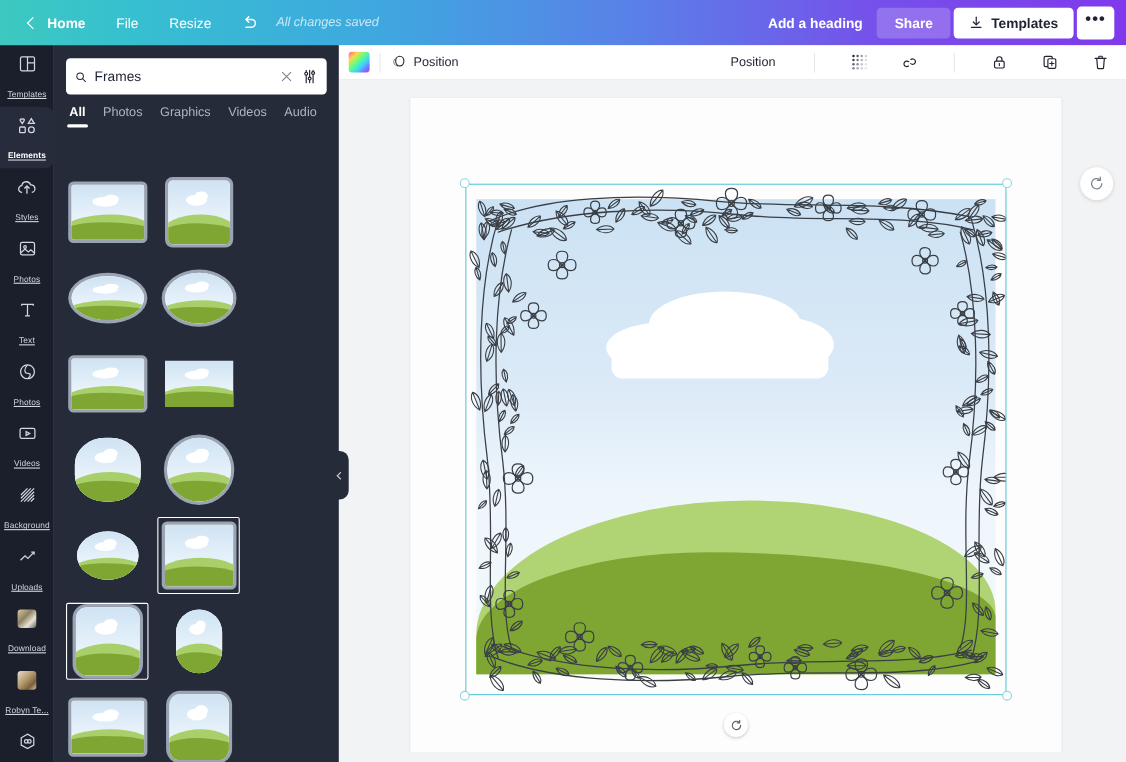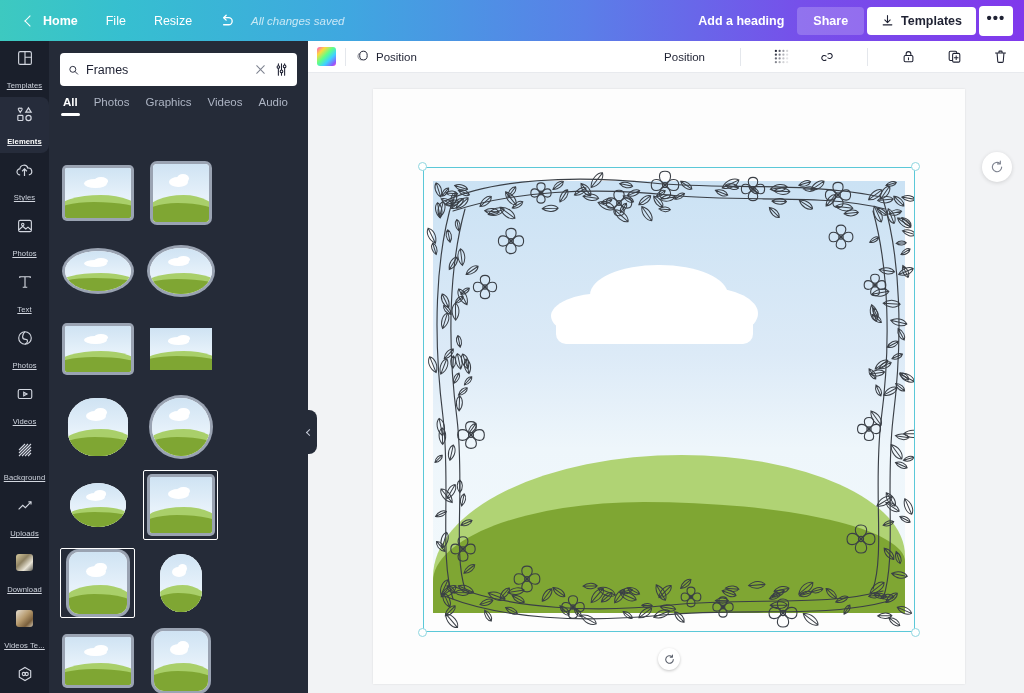--- a/index.html
+++ b/index.html
@@ -312,21 +312,21 @@
       <div class="rail-item">
         <span class="rail-ico">
           <div class="thumb-ico" style="background:linear-gradient(135deg,#d8cba0 0%,#8e8263 40%,#e9e4d6 70%,#5a5a52 100%)"></div>
         </span>
      <span class="rail-label">Download</span>
       </div>
       <div class="rail-item">
         <span class="rail-ico">
           <div class="thumb-ico" style="background:linear-gradient(135deg,#e5ddd0 0%,#b69a6e 45%,#7a5f3c 75%,#cfc3ae 100%)"></div>
         </span>
-     <span class="rail-label">Videos Te...</span>
+     <span class="rail-label">Robyn Te...</span>
       </div>
       <div class="rail-item">
         <span class="rail-ico">
           <svg width="18" height="18" viewBox="0 0 24 24">
             <path d="M12 3.2l7.6 4.4v8.8L12 20.8 4.4 16.4V7.6z" stroke="#d3d7e0" stroke-width="1.5" fill="none"></path>
             <circle cx="10.4" cy="12" r="2.1" stroke="#d3d7e0" stroke-width="1.5" fill="none"></circle>
             <circle cx="14.3" cy="12" r="2.1" stroke="#d3d7e0" stroke-width="1.5" fill="none"></circle>
           </svg>
         </span>
      <span class="rail-label">Logos</span>

